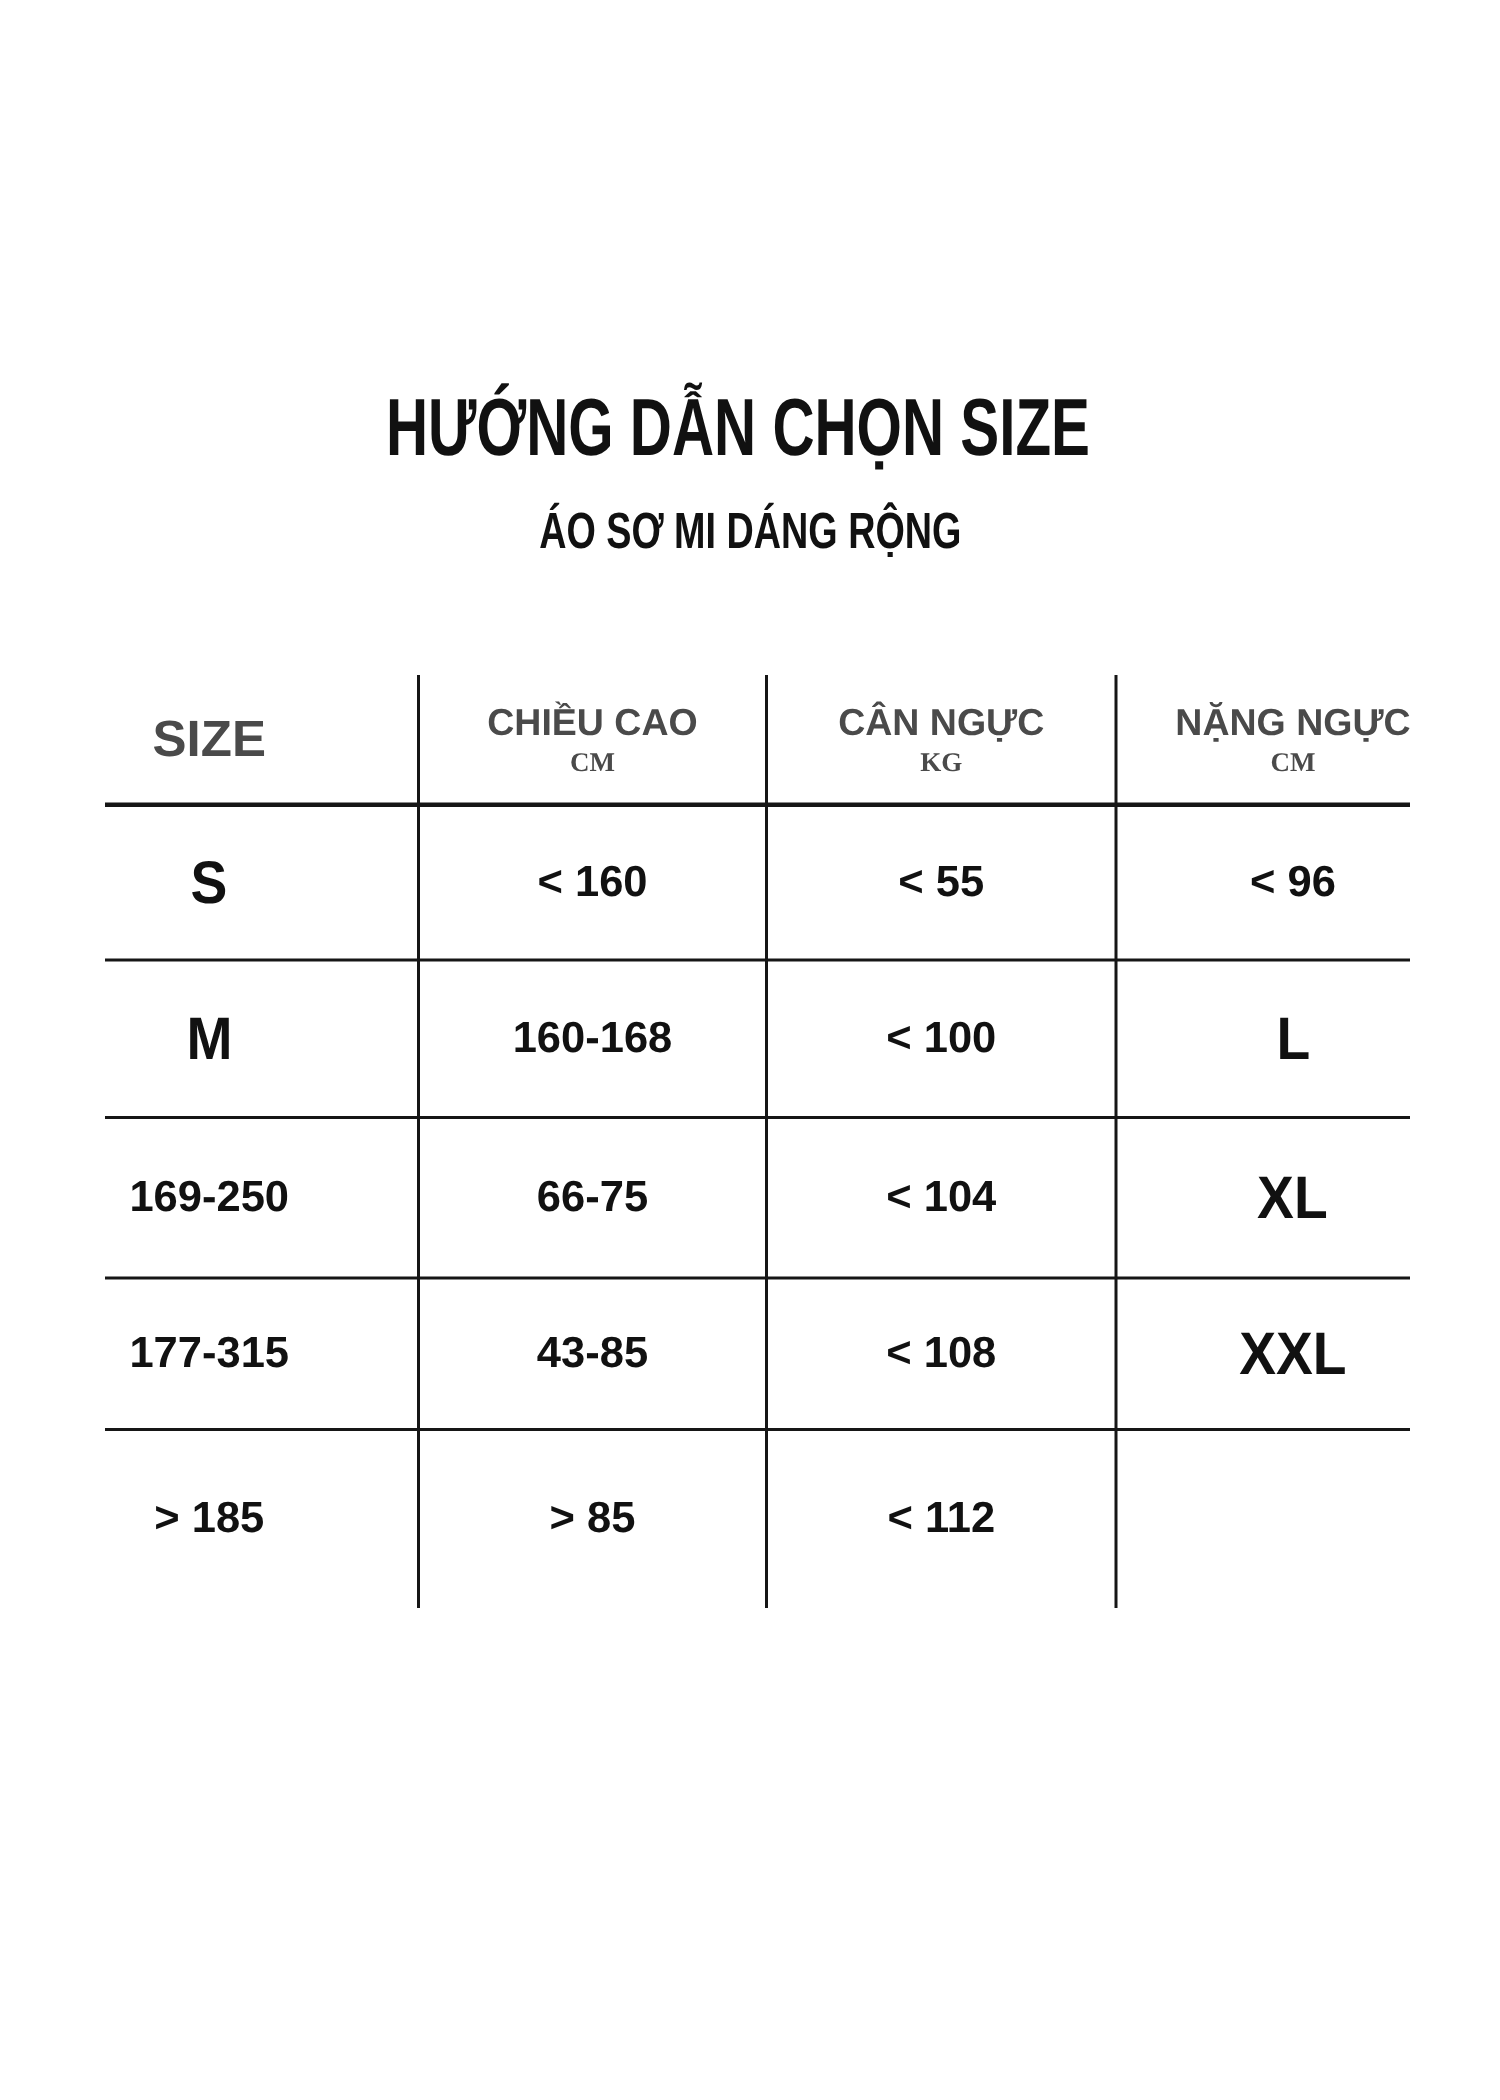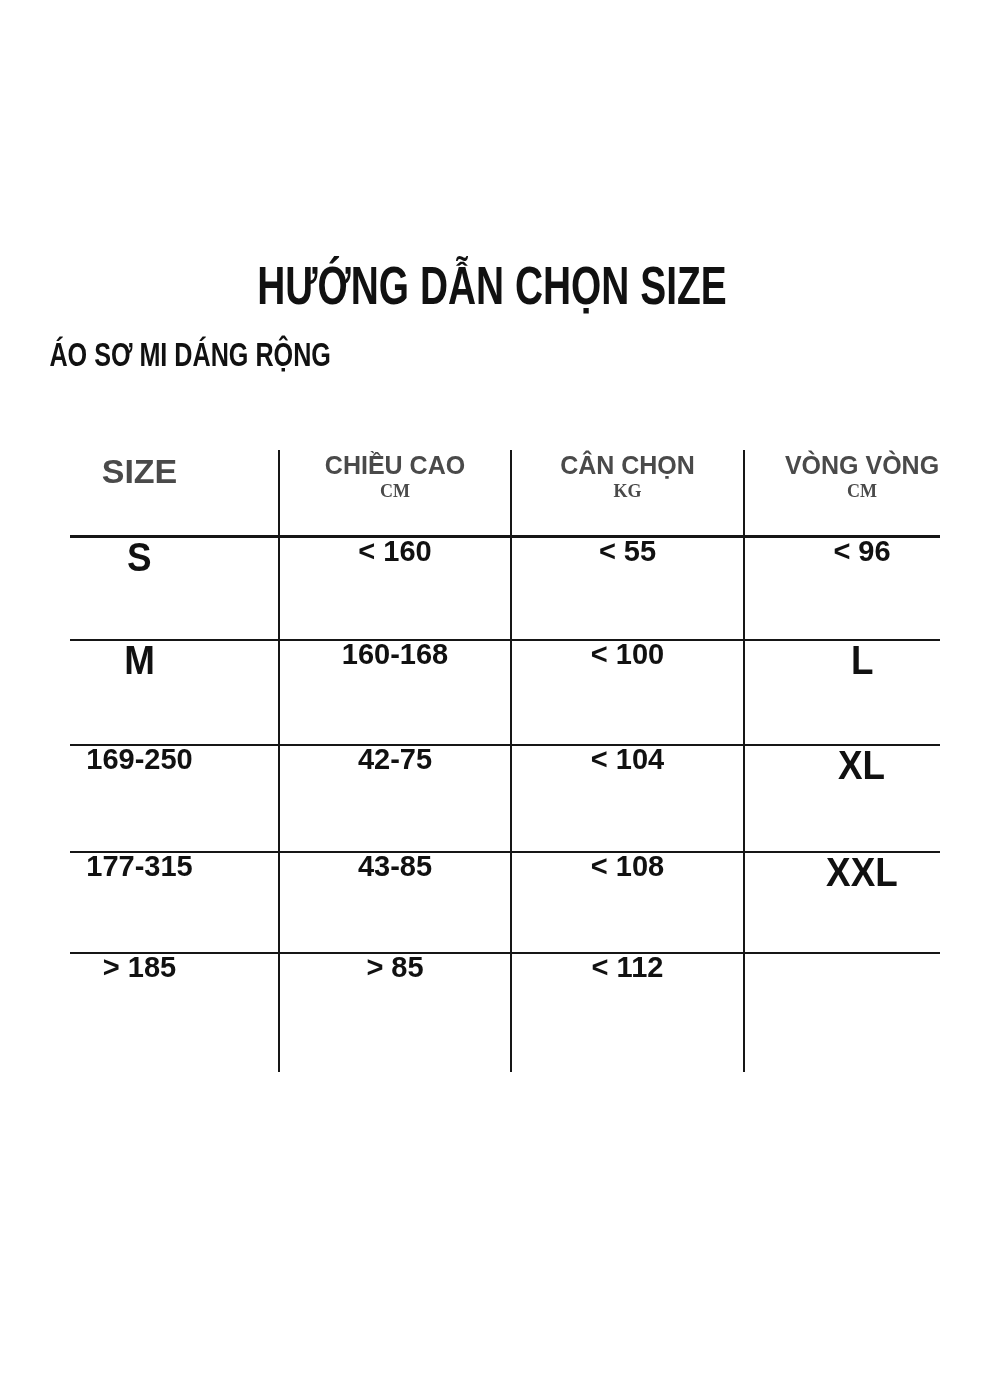--- a/index.html
+++ b/index.html
@@ -30,21 +30,21 @@
     font-size: 54px;
     font-weight: bold;
     color: var(--text-primary);
     line-height: 1.0;
     white-space: nowrap;
   }
   .page-subtitle {
     position: absolute;
     left: 0; right: 0;
     top: 337px;
-    text-align: left;
+    text-align: center;
     font-size: 34px;
     font-weight: bold;
     color: var(--text-primary);
     line-height: 1.0;
     white-space: nowrap;
   }
   .cond      { display: inline-block; transform: scaleX(0.72); transform-origin: 50% 50%; white-space: nowrap; }
   .cond-sub  { display: inline-block; transform: scaleX(0.74); transform-origin: 50% 50%; white-space: nowrap; }
   .cond-size { display: inline-block; transform: scaleX(0.92); transform-origin: 50% 50%; white-space: nowrap; }
 
@@ -53,20 +53,21 @@
     position: absolute;
     left: 0;
     top: 450px;
     display: grid;
     grid-template-columns: 279px 232px 233px 236px;
     grid-template-rows: 87px 103px 105px 107px 101px 119px;
   }
   .cell {
     display: flex;
     align-items: center;
+    justify-content: center;
     flex-direction: column;
   }
   .th-label {
     font-size: 25px;
     font-weight: bold;
     color: var(--header-text);
     line-height: 1.25;
     white-space: nowrap;
   }
   .th-label.size-head {
@@ -125,25 +126,25 @@
   <div class="size-table">
 
     <div class="cell">
       <span class="th-label size-head">SIZE</span>
     </div>
     <div class="cell">
       <span class="th-label">CHIỀU CAO</span>
       <span class="th-unit">CM</span>
     </div>
     <div class="cell">
-      <span class="th-label">CÂN CHỌN</span>
+      <span class="th-label">CÂN NGỰC</span>
       <span class="th-unit">KG</span>
     </div>
     <div class="cell">
-      <span class="th-label">VÒNG VÒNG</span>
+      <span class="th-label">NẶNG NGỰC</span>
       <span class="th-unit">CM</span>
     </div>
 
     <div class="cell">
       <span class="size-label cond-size">S</span>
     </div>
     <div class="cell">
       <span class="val">&lt; 160</span>
     </div>
     <div class="cell">
@@ -163,21 +164,21 @@
       <span class="val">&lt; 100</span>
     </div>
 
     <div class="cell">
       <span class="size-label cond-size">L</span>
     </div>
     <div class="cell">
       <span class="val">169-250</span>
     </div>
     <div class="cell">
-      <span class="val">42-75</span>
+      <span class="val">66-75</span>
     </div>
     <div class="cell">
       <span class="val">&lt; 104</span>
     </div>
 
     <div class="cell">
       <span class="size-label cond-size">XL</span>
     </div>
     <div class="cell">
       <span class="val">177-315</span>

